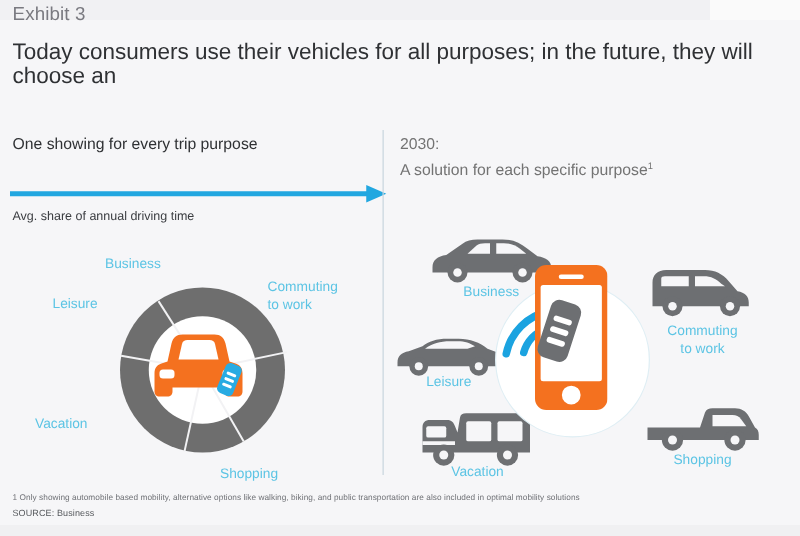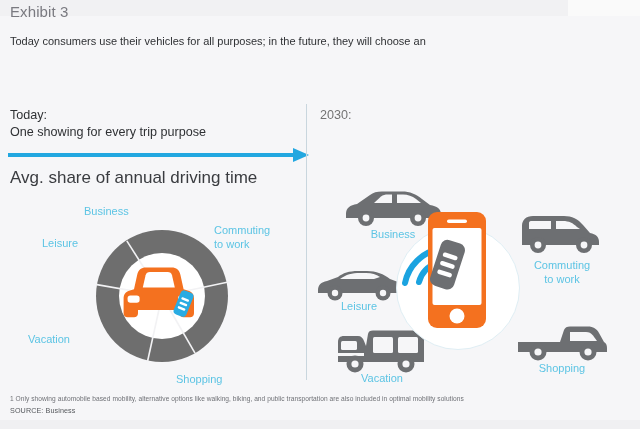--- a/index.html
+++ b/index.html
@@ -14,41 +14,41 @@
   .slide{position:absolute;inset:0;background:#f6f6f8;}
 
   
   .top-band{position:absolute;left:0;top:0;width:640px;height:16px;background:#f1f1f3;}
   .top-band-right{position:absolute;right:0;top:0;width:72px;height:16px;background:#fafafa;}
   .exhibit{position:absolute;left:10px;top:3px;font-size:15px;color:#7a7a80;letter-spacing:.1px;}
 
   
   .headline{
     position:absolute;left:10px;top:32px;width:600px;
-    font-size:11px;line-height:19px;color:#2f3134;font-weight:400;
+    font-size:18px;line-height:19px;color:#2f3134;font-weight:400;
   }
 
   
   .col-head{position:absolute;font-size:12.6px;line-height:17px;}
   .col-head.left{left:10px;top:107px;color:#2f3134;}
   .col-head.right{left:320px;top:107px;color:#737373;}
   .col-head .l1{display:block;}
   .col-head .l2{display:block;}
   .sup{font-size:7.5px;vertical-align:super;}
 
   
   .arrow-wrap{position:absolute;left:8px;top:148px;width:312px;height:14px;}
   .arrow-line{position:absolute;left:0;top:5px;width:288px;height:4px;background:#22a7e0;}
   .arrow-head{
     position:absolute;left:285px;top:0px;width:0;height:0;
     border-top:7px solid transparent;border-bottom:7px solid transparent;
     border-left:16px solid #22a7e0;
   }
 
-  .subcap{position:absolute;left:10px;top:168px;font-size:17px;color:#3a3c40;}
+  .subcap{position:absolute;left:10px;top:168px;font-size:10px;color:#3a3c40;}
 
   
   .divider{position:absolute;left:306px;top:104px;width:1px;height:276px;background:#c9d6de;}
 
   
   .donut-box{position:absolute;left:88px;top:222px;width:148px;height:148px;}
   .donut-svg{display:block;}
   .donut-center-icon{
     position:absolute;left:30px;top:32px;width:88px;height:80px;
   }
@@ -92,26 +92,26 @@
 
   <div class="top-band"></div>
   <div class="top-band-right"></div>
   <div class="exhibit">Exhibit 3</div>
 
   <div class="headline">
     <span>Today consumers use their vehicles for all purposes; in the future, they will choose an</span><br>
   </div>
 
   <div class="col-head left">
-    <span class="l1">Today:</span>
     <span class="l2">One showing for every trip purpose</span>
   </div>
 
   <div class="col-head right">
     <span class="l1">2030:</span>
+    <span class="l2"><span>A solution for each specific purpose</span><span class="sup">1</span></span>
   </div>
 
   <div class="arrow-wrap">
     <div class="arrow-line"></div>
     <div class="arrow-head"></div>
   </div>
 
   <div class="subcap">Avg. share of annual driving time</div>
 
   <div class="divider"></div>

